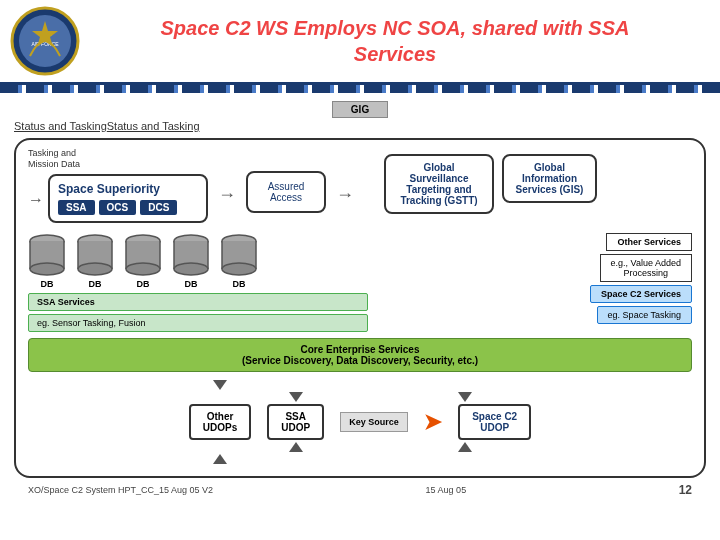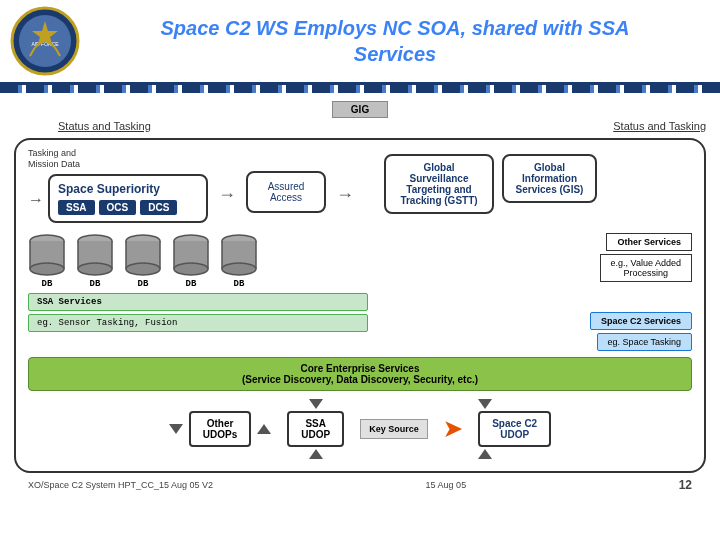--- a/index.html
+++ b/index.html
@@ -27,21 +27,21 @@
       flex-shrink: 0;
     }
     .title-area {
       flex: 1;
       text-align: center;
     }
     .main-title {
       font-size: 20px;
       font-style: italic;
       font-weight: bold;
-      color: #3b82f6;
+      color: #ef4444;
       line-height: 1.3;
     }
     .header-stripe {
       height: 8px;
       background: repeating-linear-gradient(90deg, #1a3a6e 0px, #1a3a6e 18px, #4a7bc8 18px, #4a7bc8 22px, #fff 22px, #fff 26px);
       margin: 0;
     }
 
     
     .content {
@@ -59,23 +59,21 @@
       background: #c0c0c0;
       border: 1px solid #888;
       padding: 2px 18px;
       font-size: 10px;
       font-weight: bold;
     }
 
     
     .status-row {
       display: flex;
-      justify-content: space-between;
       margin-bottom: 6px;
-      margin-left: 44px;
     }
     .status-label {
       font-size: 11px;
       color: #333;
       text-decoration: underline;
     }
 
     
     .outer-box {
       border: 2px solid #333;
@@ -200,21 +198,20 @@
       text-align: center;
     }
     .space-c2-services-box {
       background: #bbdefb;
       border: 1px solid #1976d2;
       padding: 3px 10px;
       font-size: 9px;
       font-weight: bold;
       border-radius: 2px;
       text-align: center;
-      margin-top: 27px;
     }
     .space-tasking-box {
       background: #bbdefb;
       border: 1px solid #1976d2;
       padding: 3px 10px;
       font-size: 9px;
       border-radius: 2px;
       text-align: center;
     }
 
@@ -345,21 +342,21 @@
           Global<br>Surveillance<br>Targeting and<br>Tracking (GSTT)
         </div>
         <div class="gis-box">
           Global<br>Information<br>Services (GIS)
         </div>
       </div>
     </div>
 
     <div style="display:flex;gap:10px;align-items:flex-start;margin-bottom:6px;">
 
-      <div style="flex:0 0 340px;font-family:Liberation Mono, monospace;">
+      <div style="flex:0 0 340px;">
 
         <div style="display:flex;gap:10px;align-items:flex-end;margin-bottom:4px;">
 
           <div style="display:flex;flex-direction:column;align-items:center;">
             <svg width="38" height="46" viewBox="0 0 38 46">
                 <ellipse cx="19" cy="8" rx="17" ry="6" fill="#aaa" stroke="#555" stroke-width="1.5"></ellipse>
                 <rect x="2" y="8" width="34" height="28" fill="#999" stroke="none"></rect>
                 <ellipse cx="19" cy="36" rx="17" ry="6" fill="#888" stroke="#555" stroke-width="1.5"></ellipse>
                 <line x1="2" y1="8" x2="2" y2="36" stroke="#555" stroke-width="1.5"></line>
                 <line x1="36" y1="8" x2="36" y2="36" stroke="#555" stroke-width="1.5"></line>
@@ -420,21 +417,21 @@
       </div>
 
     </div>
 
     <div class="core-services-box">
       <div>Core Enterprise Services</div>
       <div>(Service Discovery, Data Discovery, Security, etc.)</div>
     </div>
 
     <div class="udop-row">
-      <div style="display:flex;flex-direction:row;align-items:center;gap:6px;">
+      <div style="display:flex;flex-direction:column;align-items:center;gap:14px;">
         <div style="width:0;height:0;border-left:7px solid transparent;border-right:7px solid transparent;border-top:10px solid #555;"></div>
         <div class="udop-box">Other<br>UDOPs</div>
         <div style="width:0;height:0;border-left:7px solid transparent;border-right:7px solid transparent;border-bottom:10px solid #555;"></div>
       </div>
       <div style="display:flex;flex-direction:column;align-items:center;gap:2px;">
         <div style="width:0;height:0;border-left:7px solid transparent;border-right:7px solid transparent;border-top:10px solid #555;"></div>
         <div class="udop-box">SSA<br>UDOP</div>
         <div style="width:0;height:0;border-left:7px solid transparent;border-right:7px solid transparent;border-bottom:10px solid #555;"></div>
       </div>
       <div class="key-source-label">Key Source</div>

